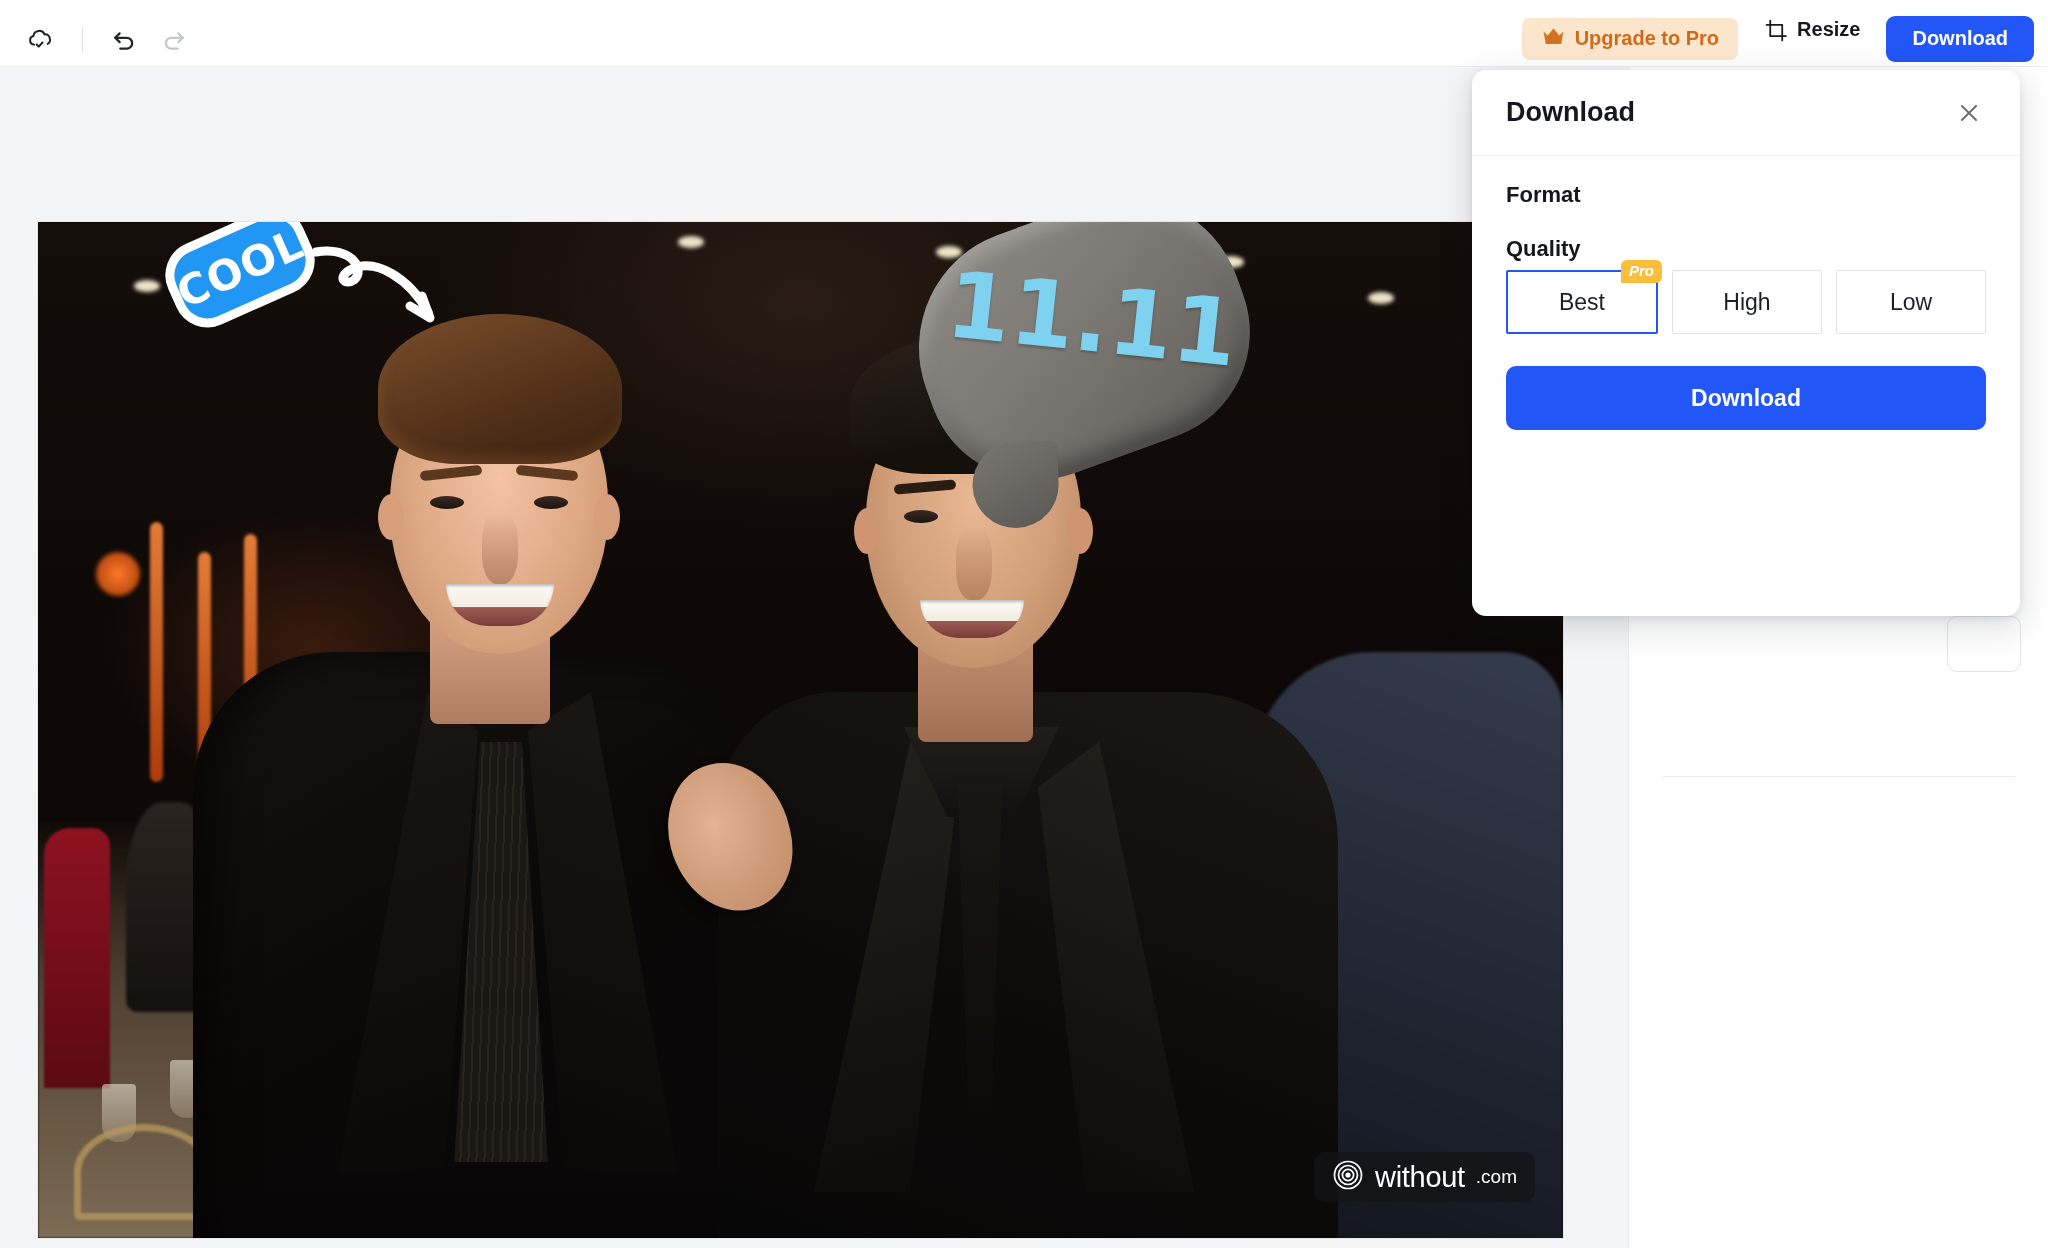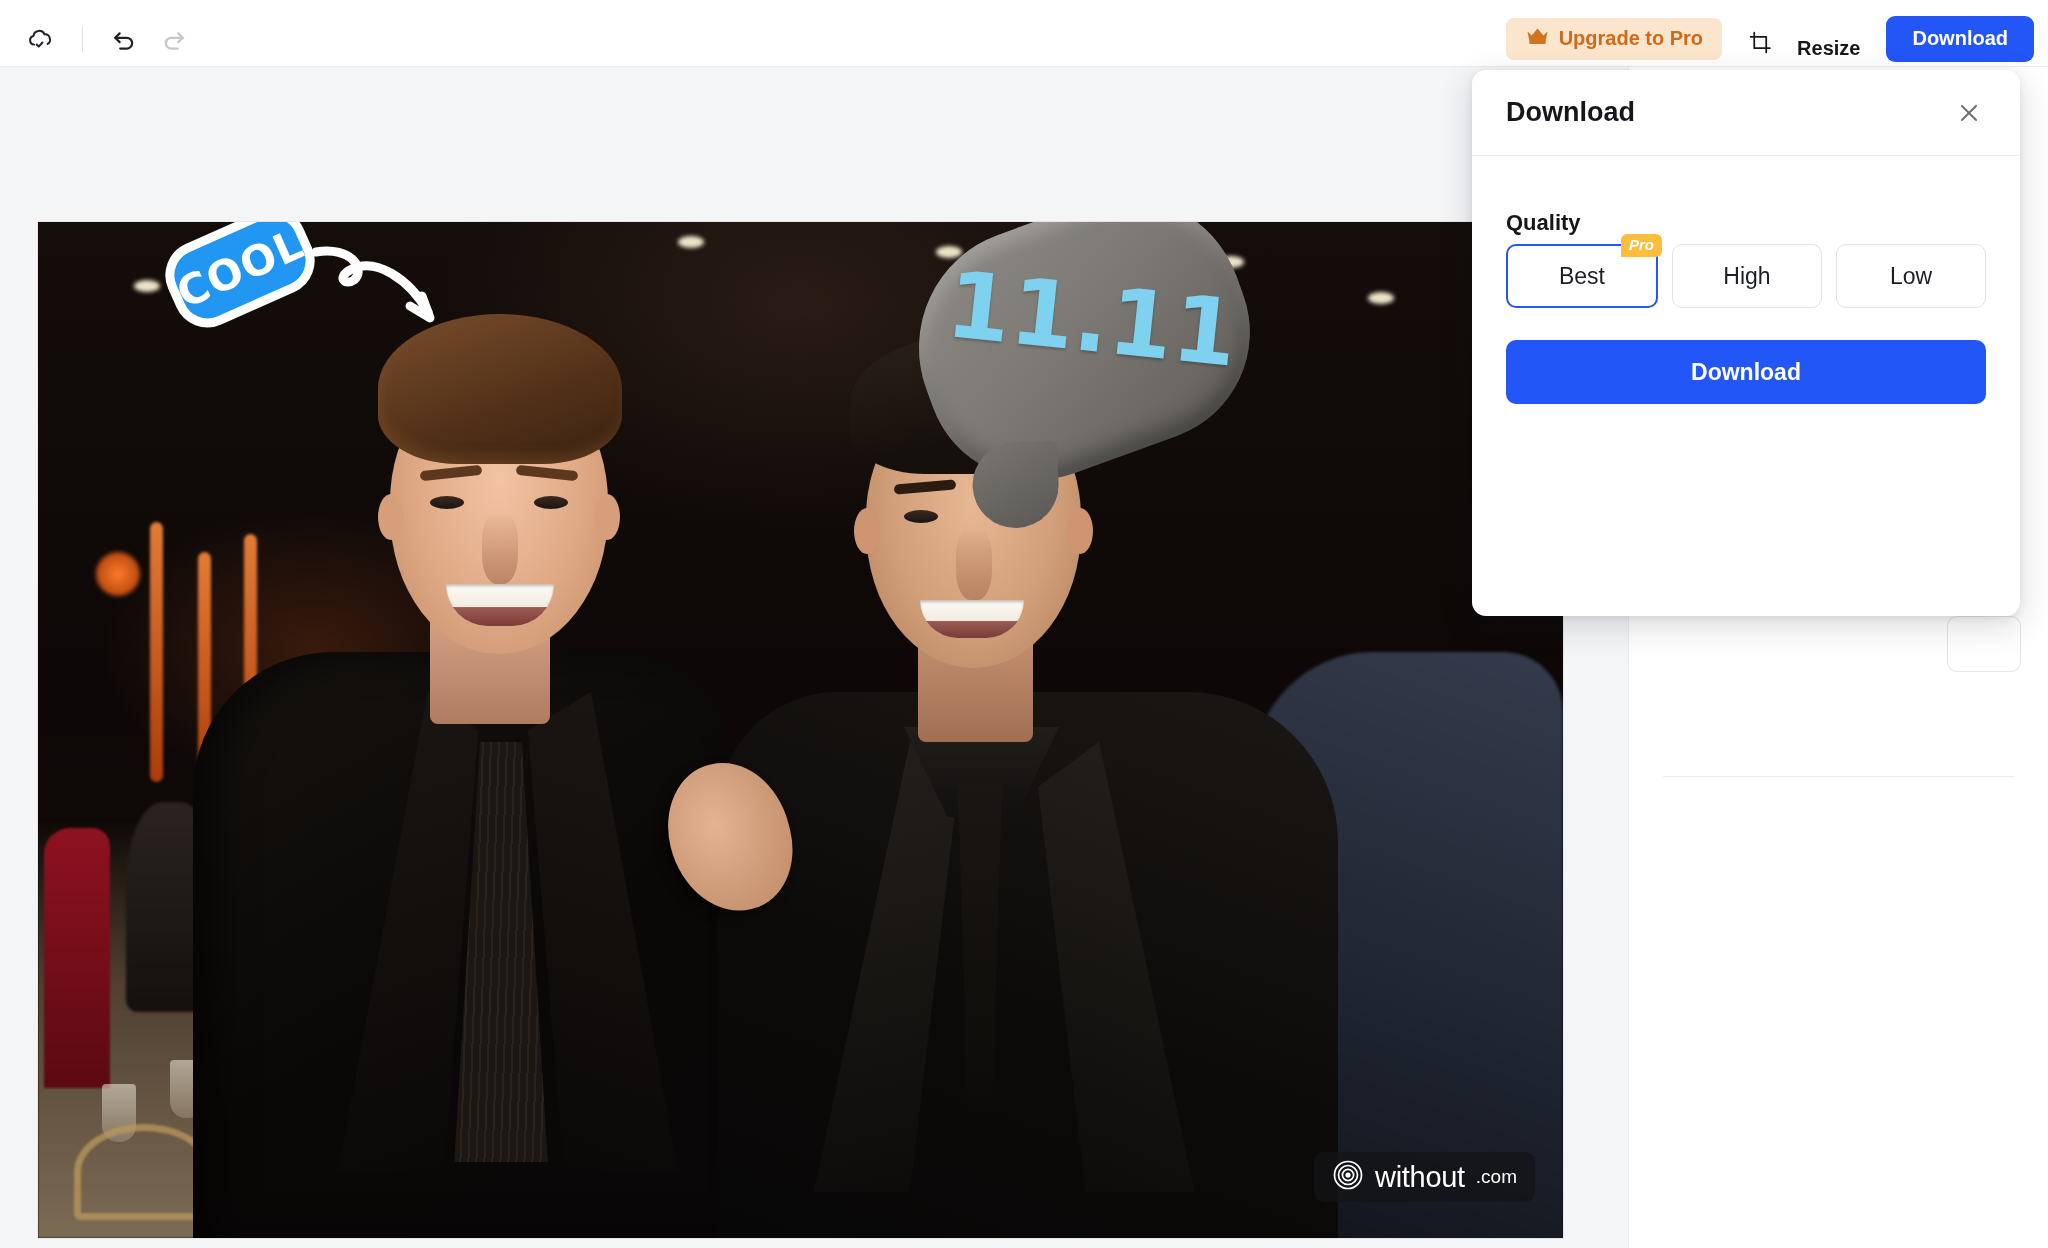--- a/index.html
+++ b/index.html
@@ -32,21 +32,21 @@
     margin-left: auto; display: flex; align-items: center;
     gap: 14px; padding-right: 14px;
   }
   .upgrade-btn {
     display: flex; align-items: center; gap: 9px;
     background: #fbe6cd; color: #cf6a19;
     border-radius: 8px; height: 42px; padding: 0 19px;
     font-size: 20px; font-weight: 700; cursor: pointer; white-space: nowrap;
   }
   .resize-btn {
-    display: flex; align-items: flex-end; gap: 24px;
+    display: flex; align-items: flex-start; gap: 8px;
     color: #17181c; height: 42px; padding: 0 12px;
     font-size: 20px; font-weight: 700; cursor: pointer;
     border-radius: 8px; white-space: nowrap;
   }
   .download-top-btn {
     background: #2356f6; color: #fff;
     border-radius: 9px; height: 46px; padding: 0 26px;
     display: flex; align-items: center; justify-content: center;
     font-size: 20px; font-weight: 700; cursor: pointer; white-space: nowrap;
   }
@@ -304,21 +304,21 @@
   .select {
     height: 58px; border: 1px solid #e0e2e7; border-radius: 10px;
     display: flex; align-items: center; padding: 0 18px;
     font-size: 22px; color: #24262c; cursor: pointer;
   }
   .select .chev { margin-left: auto; }
   .quality-label { font-size: 22px; font-weight: 700; color: #15171c; margin: 28px 0 8px; }
   .quality-row { display: flex; gap: 14px; }
   .q-opt {
     position: relative; flex: 1; height: 64px;
-    border: 1px solid #e0e2e7; border-radius: 10px;
+    border: 1px solid #e0e2e7; border-radius: 2px;
     display: flex; align-items: center; justify-content: center;
     font-size: 23px; font-weight: 400; color: #1c1f25; cursor: pointer;
     background: #fff;
   }
   .q-opt.selected { border: 2px solid #2356f6; }
   .pro-badge {
     position: absolute; top: -12px; right: -6px;
     background: #fbbe3c; color: #fff;
     font-size: 15px; font-weight: 700; font-style: italic;
     padding: 2px 8px; border-radius: 6px 6px 6px 0;
@@ -502,20 +502,21 @@
     <div class="dl-head">
       <span class="dl-title">Download</span>
       <span class="dl-close">
         <svg width="26" height="26" viewBox="0 0 24 24" fill="none" stroke="#6d7179" stroke-width="1.9" stroke-linecap="round">
           <path d="M5.5 5.5l13 13M18.5 5.5l-13 13"></path>
         </svg>
       </span>
     </div>
 
     <div class="dl-body">
+      <div class="field-label">Format</div>
 
       <div class="quality-label">Quality</div>
       <div class="quality-row">
         <div class="q-opt selected">
           <span class="pro-badge">Pro</span>
           <span>Best</span>
         </div>
         <div class="q-opt">
           <span>High</span>
         </div>

